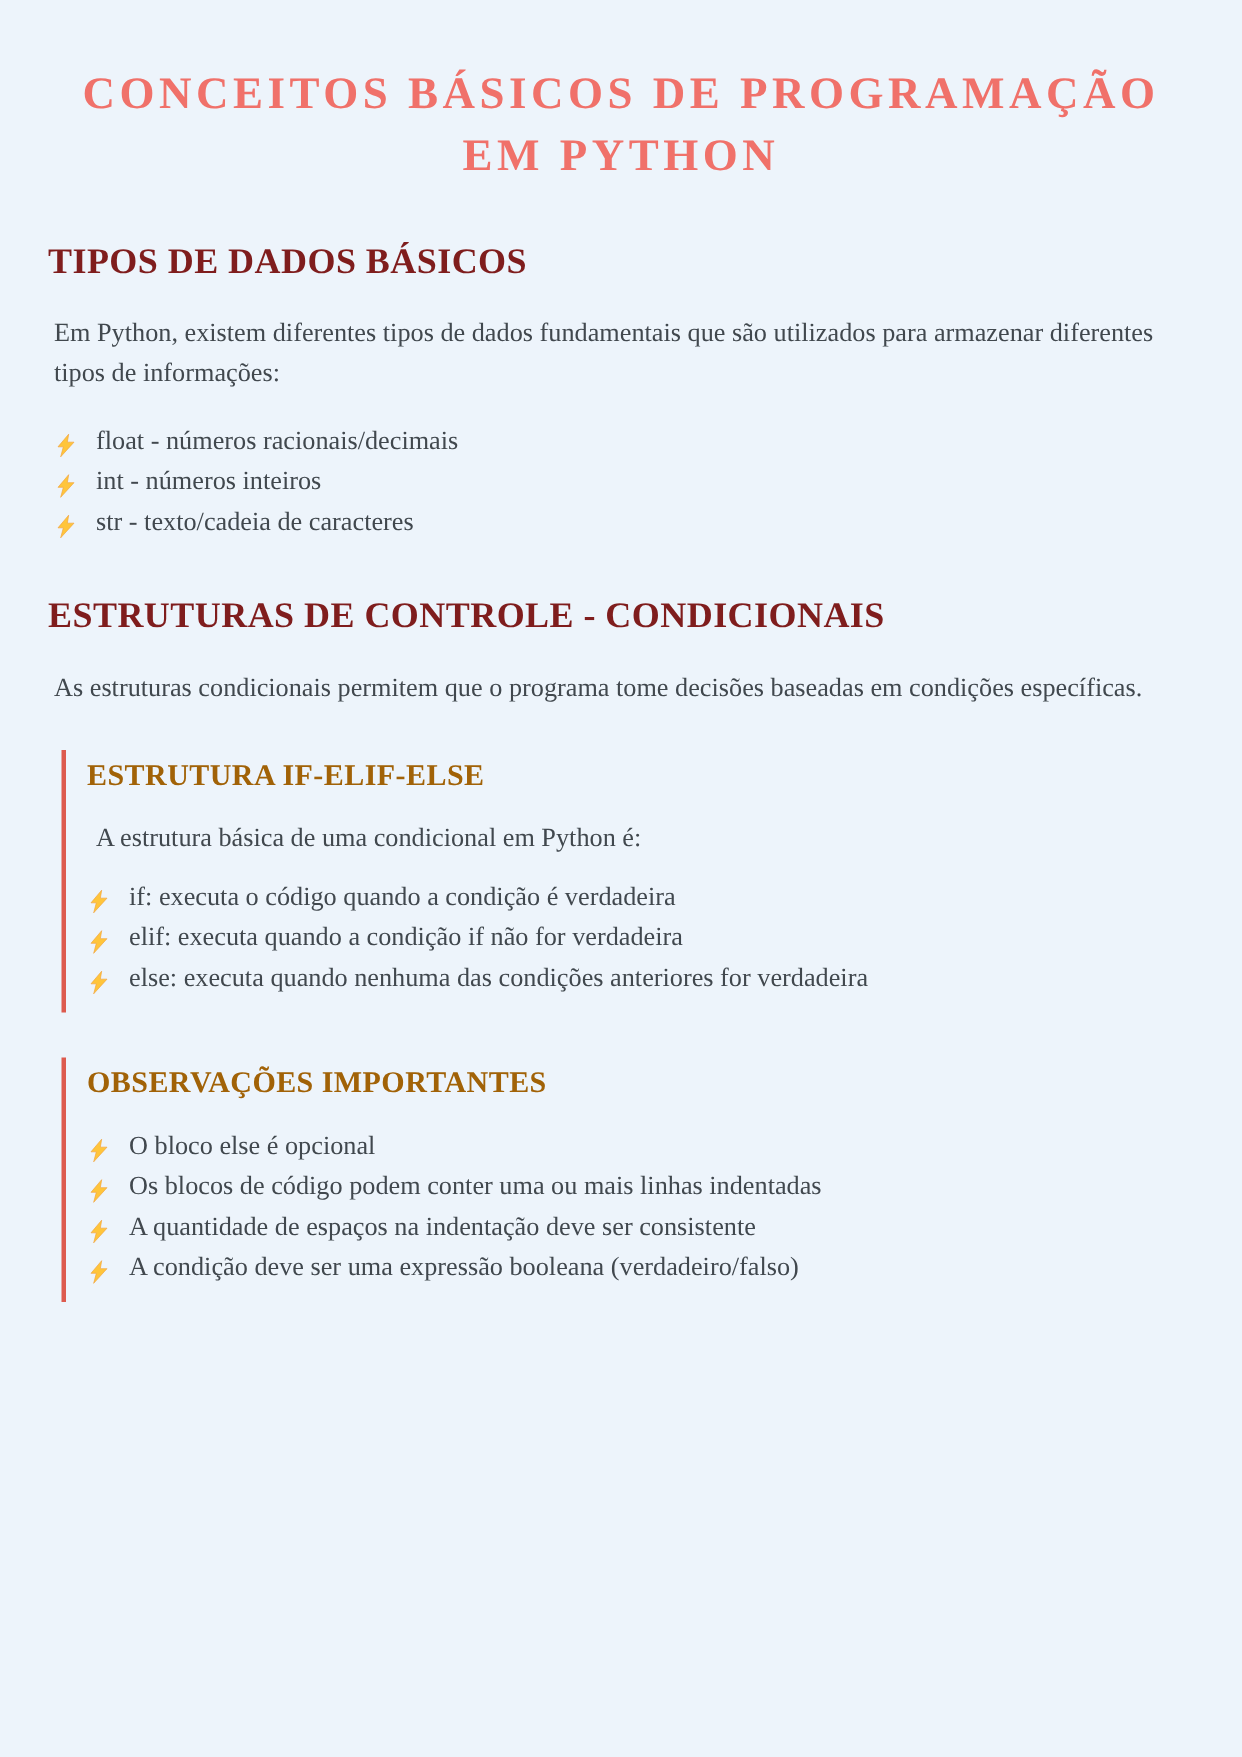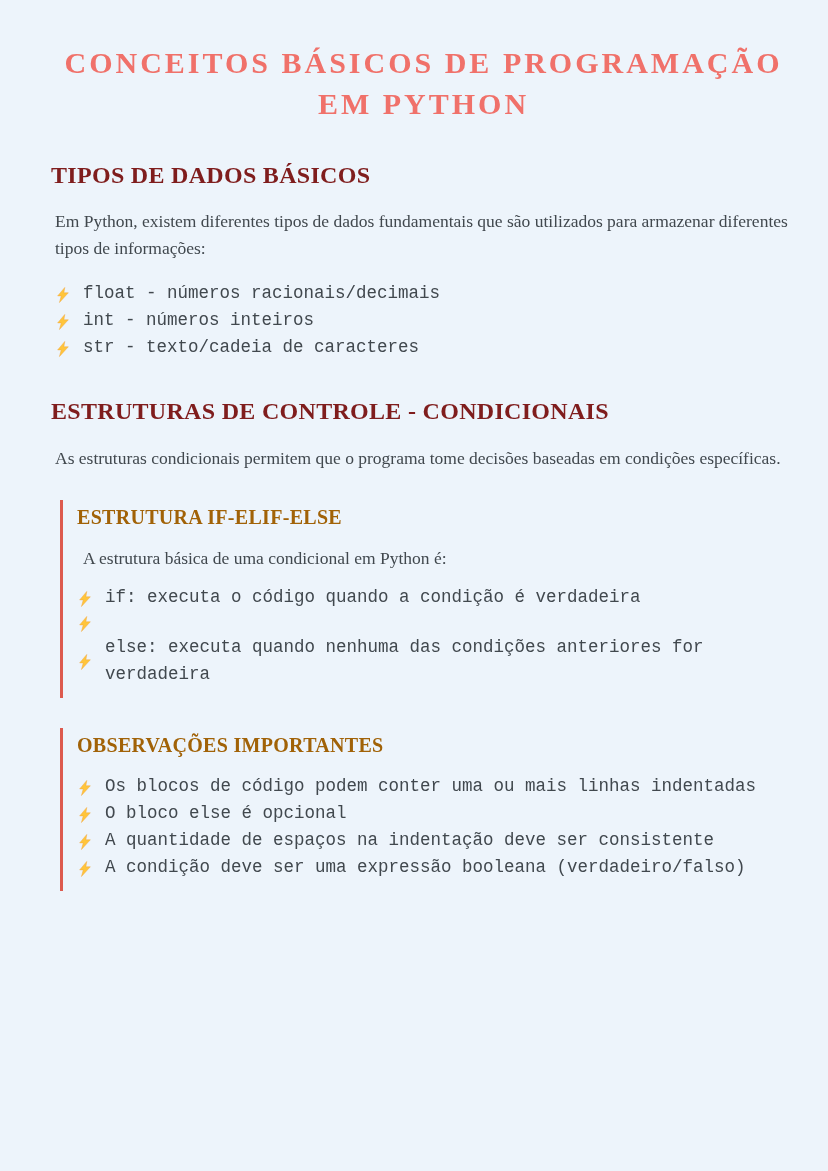--- a/index.html
+++ b/index.html
@@ -11,21 +11,21 @@
     height: 1171px;
     background: #edf4fb;
     font-family: "Liberation Serif", "DejaVu Serif", serif;
     color: #41484e;
     overflow: hidden;
   }
   .page {
     box-sizing: border-box;
     width: 828px;
     height: 1171px;
-    padding: 42px 32px 32px 51px;
+    padding: 42px 32px 32px 32px;
   }
   h1.doc-title {
     margin: 0 auto 4px auto;
     max-width: 766px;
     text-align: center;
     font-size: 30px;
     line-height: 1.38;
     font-weight: 700;
     letter-spacing: 3px;
     color: #f0716a;
@@ -53,24 +53,23 @@
     font-size: 17.5px;
     line-height: 27px;
   }
   ul.bolt-list {
     list-style: none;
     margin: 18px 0 0 0;
     padding: 0 0 0 4px;
   }
   ul.bolt-list li {
     display: flex;
-    align-items: center;
+    align-items: flex-end;
     font-size: 17.5px;
     line-height: 27px;
-    font-family: Liberation Mono, monospace;
   }
   .bolt-icon {
     flex: 0 0 auto;
     width: 18px;
     height: 20px;
     margin: 3px 10px 0 0;
   }
   .bolt-icon svg {
     display: block;
     width: 16px;
@@ -146,20 +145,21 @@
               </svg>
           </span>
           <span>if: executa o código quando a condição é verdadeira</span>
         </li>
         <li>
           <span class="bolt-icon">
             <svg viewBox="0 0 36 36">
                 <polygon points="22,1 6,20 14,20 10,35 30,13 20,13" fill="#ffc53b" stroke="#f1a33c" stroke-width="1"></polygon>
               </svg>
           </span>
+          <span>elif: executa quando a condição if não for verdadeira</span>
         </li>
         <li>
           <span class="bolt-icon">
             <svg viewBox="0 0 36 36">
                 <polygon points="22,1 6,20 14,20 10,35 30,13 20,13" fill="#ffc53b" stroke="#f1a33c" stroke-width="1"></polygon>
               </svg>
           </span>
           <span>else: executa quando nenhuma das condições anteriores for verdadeira</span>
         </li>
       </ul>
@@ -167,29 +167,29 @@
 
     <div class="subsection">
       <h3 class="subsection-heading">OBSERVAÇÕES IMPORTANTES</h3>
       <ul class="bolt-list" style="margin-top: 0;">
         <li>
           <span class="bolt-icon">
             <svg viewBox="0 0 36 36">
                 <polygon points="22,1 6,20 14,20 10,35 30,13 20,13" fill="#ffc53b" stroke="#f1a33c" stroke-width="1"></polygon>
               </svg>
           </span>
+          <span>O bloco else é opcional</span>
+        </li>
+        <li>
+          <span class="bolt-icon">
+            <svg viewBox="0 0 36 36">
+                <polygon points="22,1 6,20 14,20 10,35 30,13 20,13" fill="#ffc53b" stroke="#f1a33c" stroke-width="1"></polygon>
+              </svg>
+          </span>
           <span>Os blocos de código podem conter uma ou mais linhas indentadas</span>
-        </li>
-        <li>
-          <span class="bolt-icon">
-            <svg viewBox="0 0 36 36">
-                <polygon points="22,1 6,20 14,20 10,35 30,13 20,13" fill="#ffc53b" stroke="#f1a33c" stroke-width="1"></polygon>
-              </svg>
-          </span>
-          <span>O bloco else é opcional</span>
         </li>
         <li>
           <span class="bolt-icon">
             <svg viewBox="0 0 36 36">
                 <polygon points="22,1 6,20 14,20 10,35 30,13 20,13" fill="#ffc53b" stroke="#f1a33c" stroke-width="1"></polygon>
               </svg>
           </span>
           <span>A quantidade de espaços na indentação deve ser consistente</span>
         </li>
         <li>

